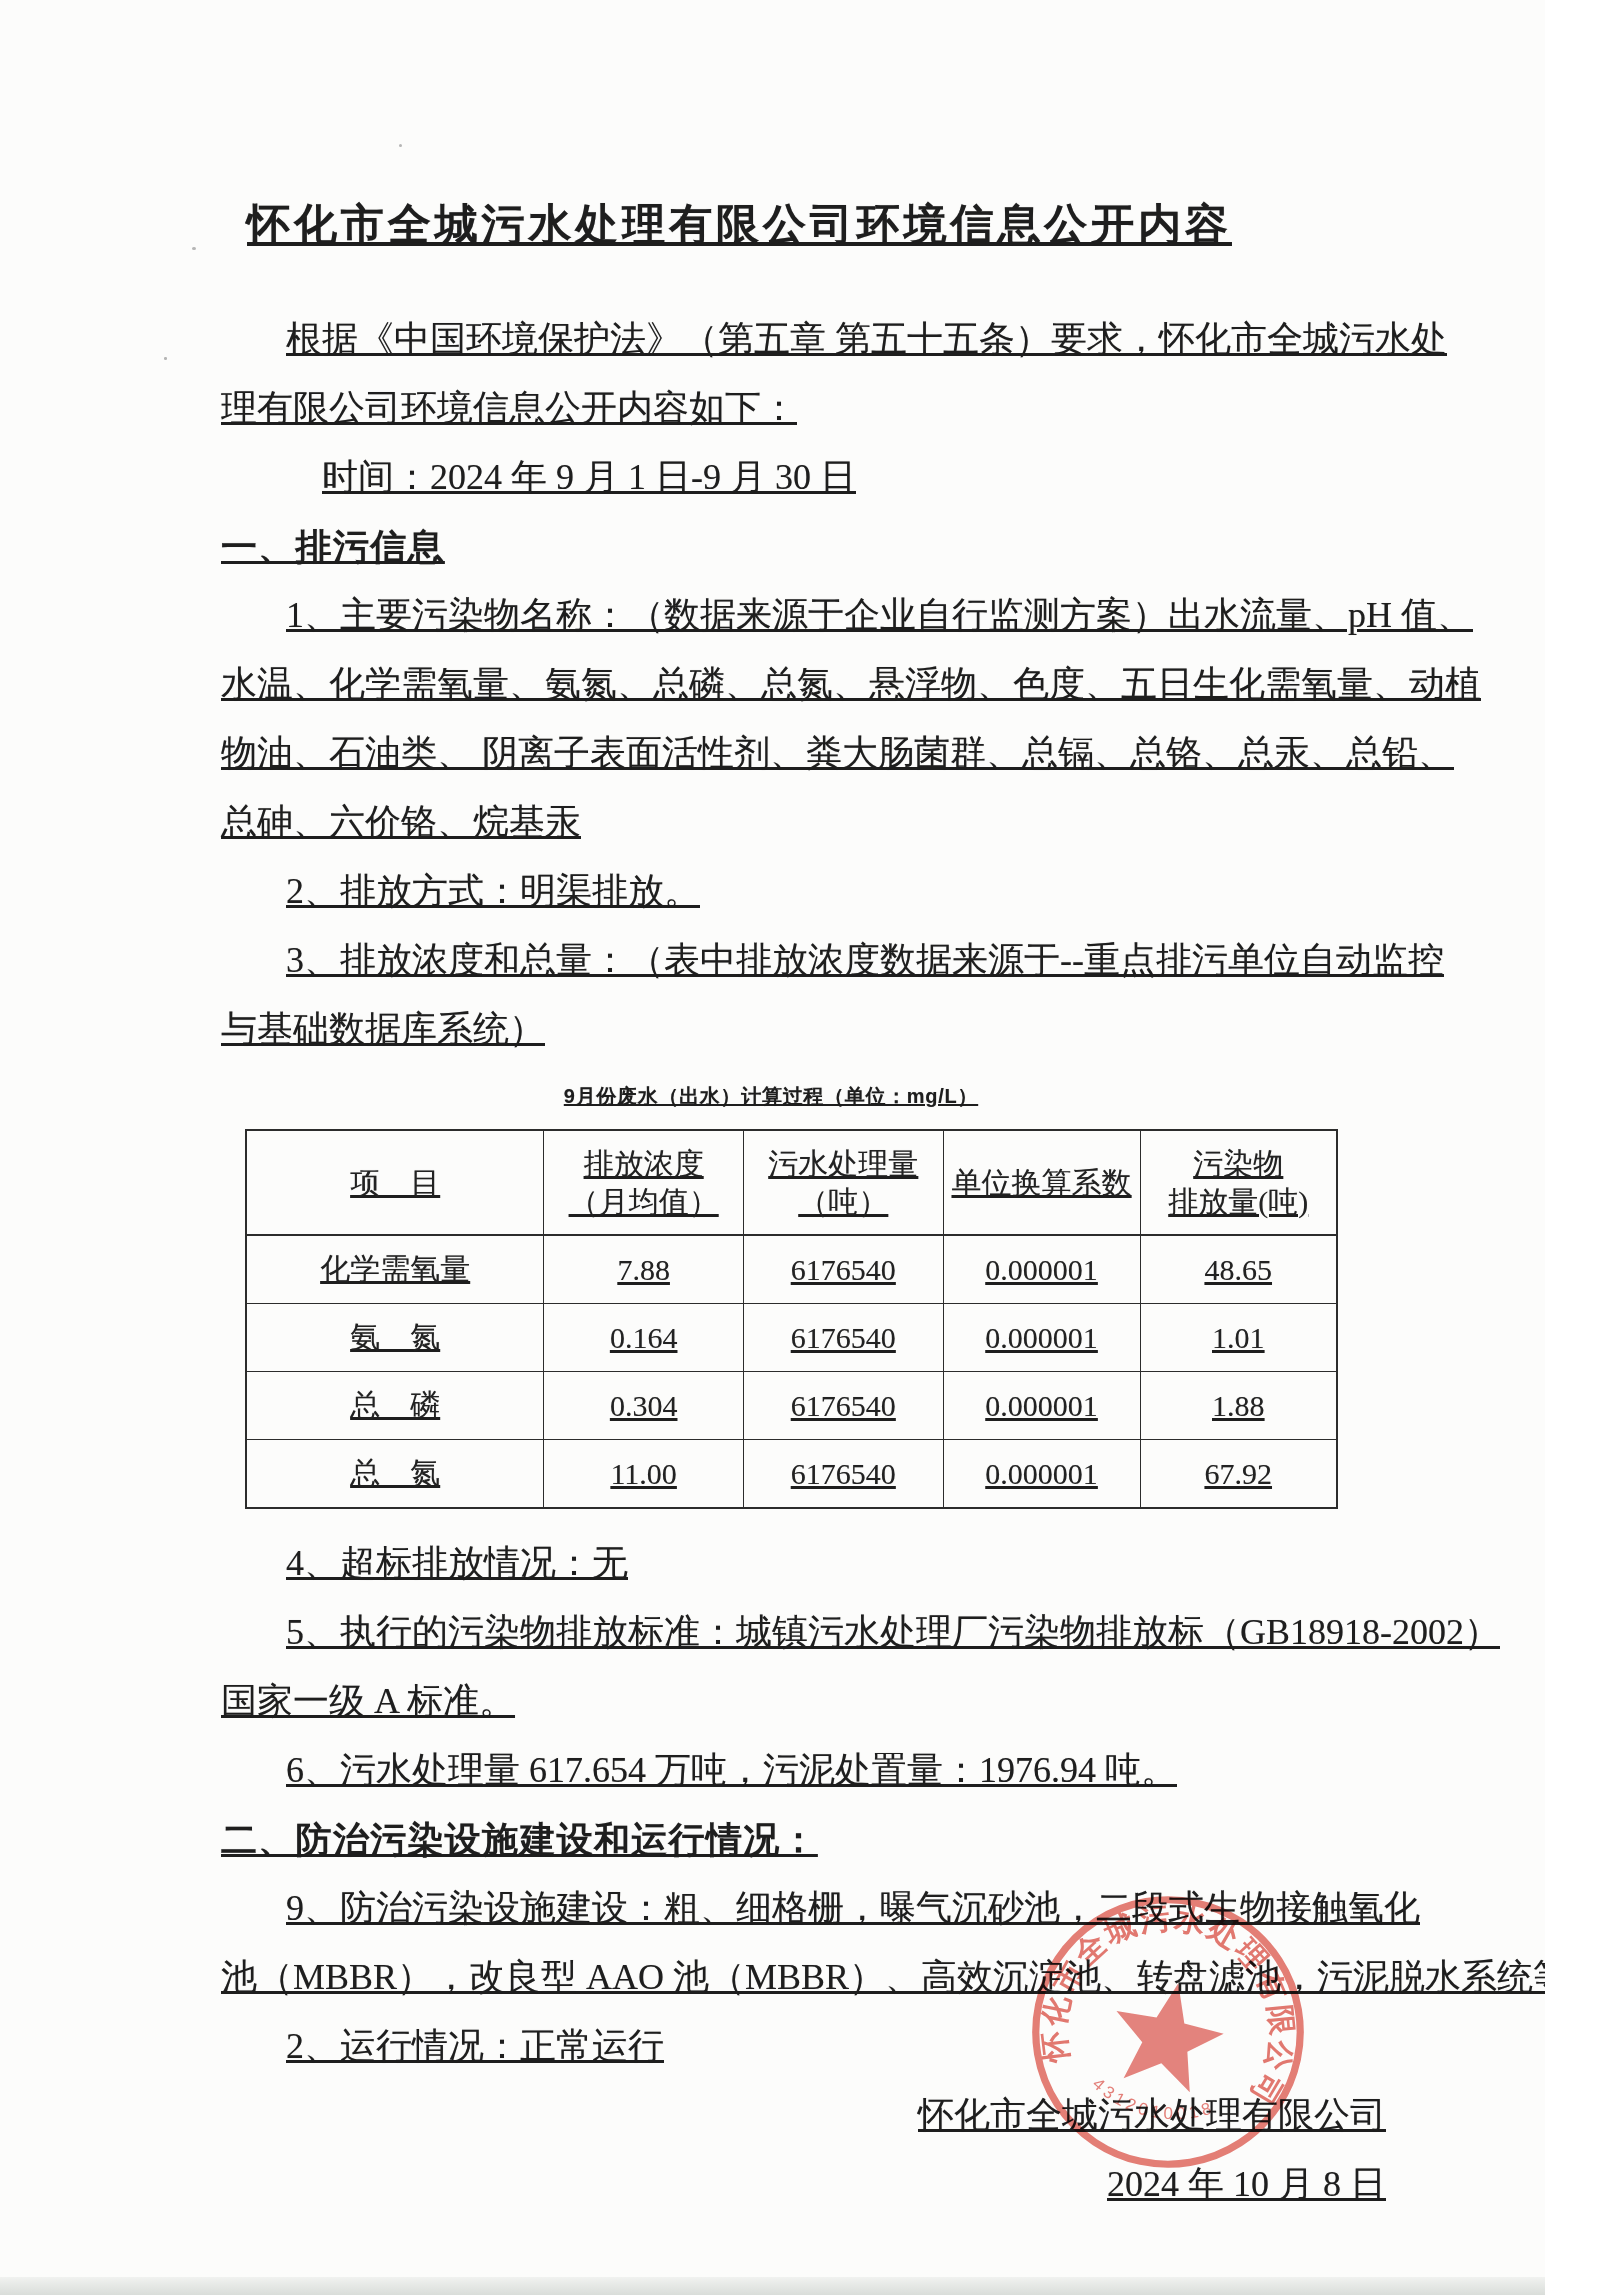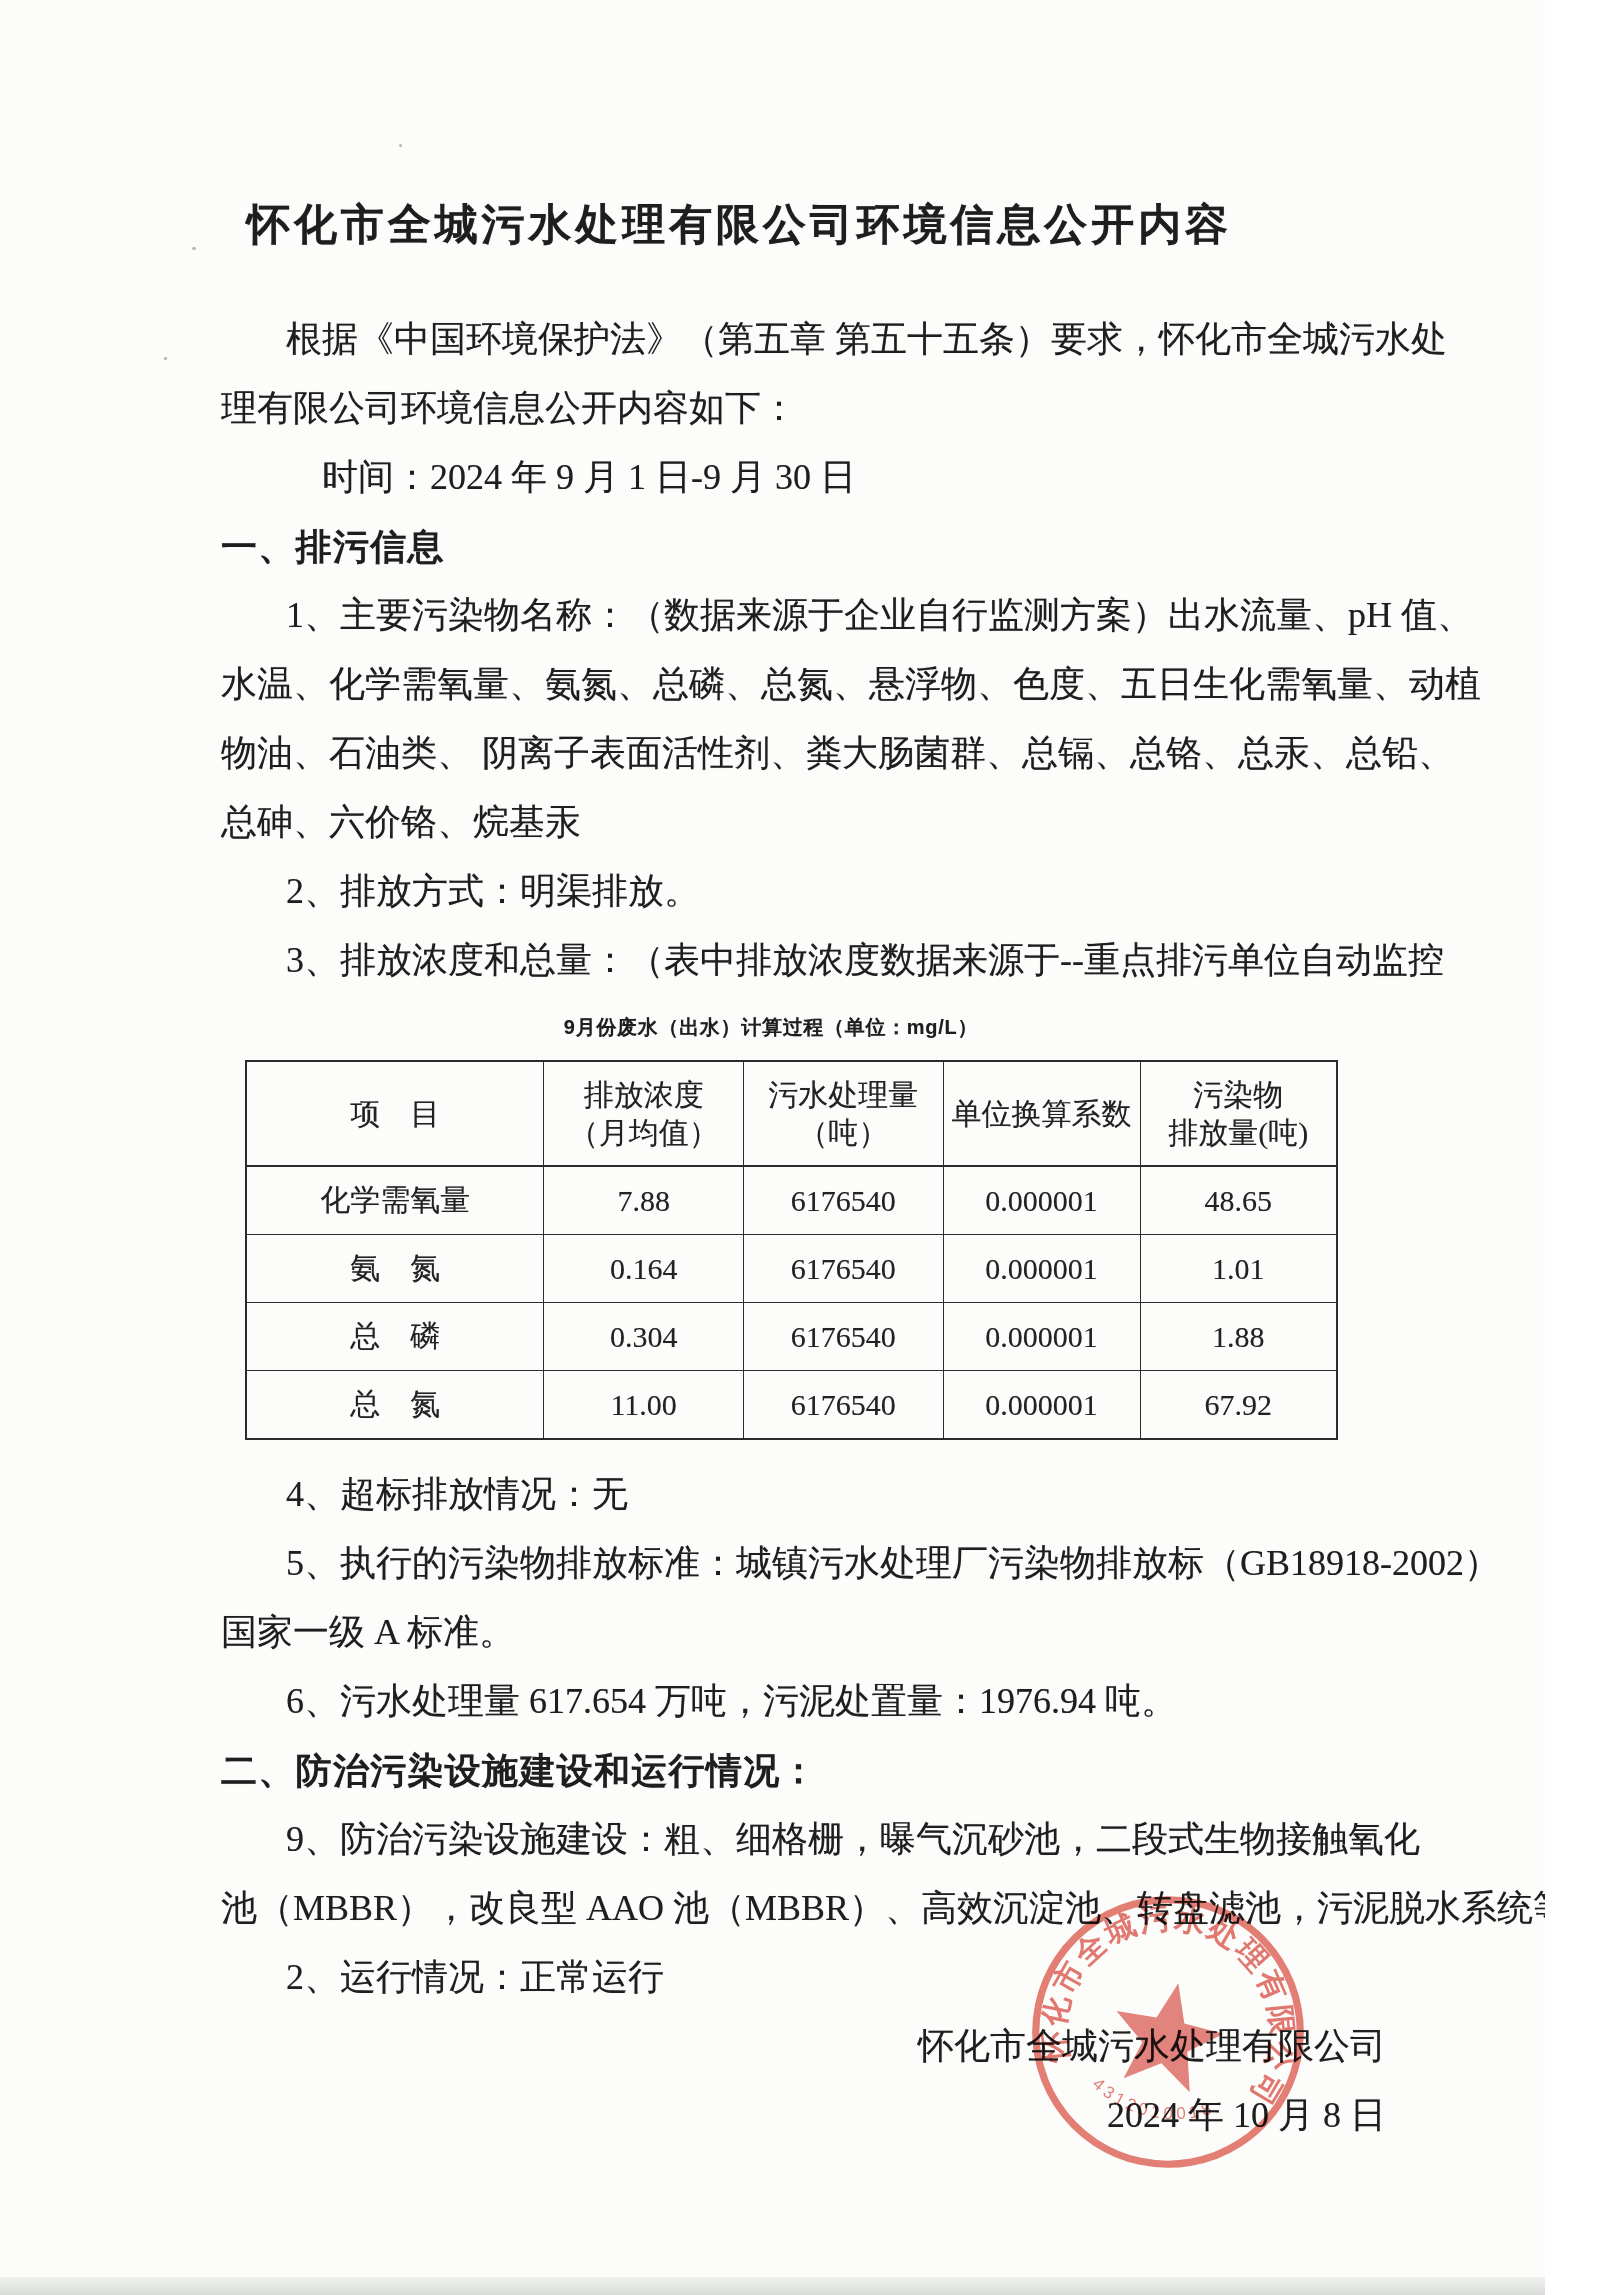--- a/index.html
+++ b/index.html
@@ -3,20 +3,21 @@
 <meta charset="utf-8">
 <style>
   html,body{margin:0;padding:0;background:#ffffff;}
   .page{
     position:relative;
     width:1545px;height:2295px;
     background:#fcfcfb;
     overflow:hidden;
     font-family:"Liberation Serif","DejaVu Serif",serif;
     color:#1e1e1e;
+    text-decoration:underline;
   }
   .title{
     padding-top:196px;
     text-align:center;
     font-family:"Liberation Sans","DejaVu Sans",sans-serif;
     font-weight:bold;
     font-size:43px;
     letter-spacing:3.9px;
     transform:translateX(-33px);
     text-shadow:0 0 0.7px rgba(20,20,20,.45);
@@ -113,20 +114,21 @@
     <div class="tline ind2">根据《中国环境保护法》（第五章 第五十五条）要求，怀化市全城污水处</div>
     <div class="tline">理有限公司环境信息公开内容如下：</div>
     <div class="tline ind3">时间：2024 年 9 月 1 日-9 月 30 日</div>
     <div class="tline headline">一、排污信息</div>
     <div class="tline ind2">1、主要污染物名称：（数据来源于企业自行监测方案）出水流量、pH 值、</div>
     <div class="tline">水温、化学需氧量、氨氮、总磷、总氮、悬浮物、色度、五日生化需氧量、动植</div>
     <div class="tline">物油、石油类、 阴离子表面活性剂、粪大肠菌群、总镉、总铬、总汞、总铅、</div>
     <div class="tline">总砷、六价铬、烷基汞</div>
     <div class="tline ind2">2、排放方式：明渠排放。</div>
     <div class="tline ind2">3、排放浓度和总量：（表中排放浓度数据来源于--重点排污单位自动监控</div>
+    <div class="tline">与基础数据库系统）</div>
 
     <div class="caption">9月份废水（出水）计算过程（单位：mg/L）</div>
 
     <table class="data">
       <colgroup>
         <col style="width:27.3%">
         <col style="width:18.3%">
         <col style="width:18.3%">
         <col style="width:18.05%">
         <col style="width:18.05%">

